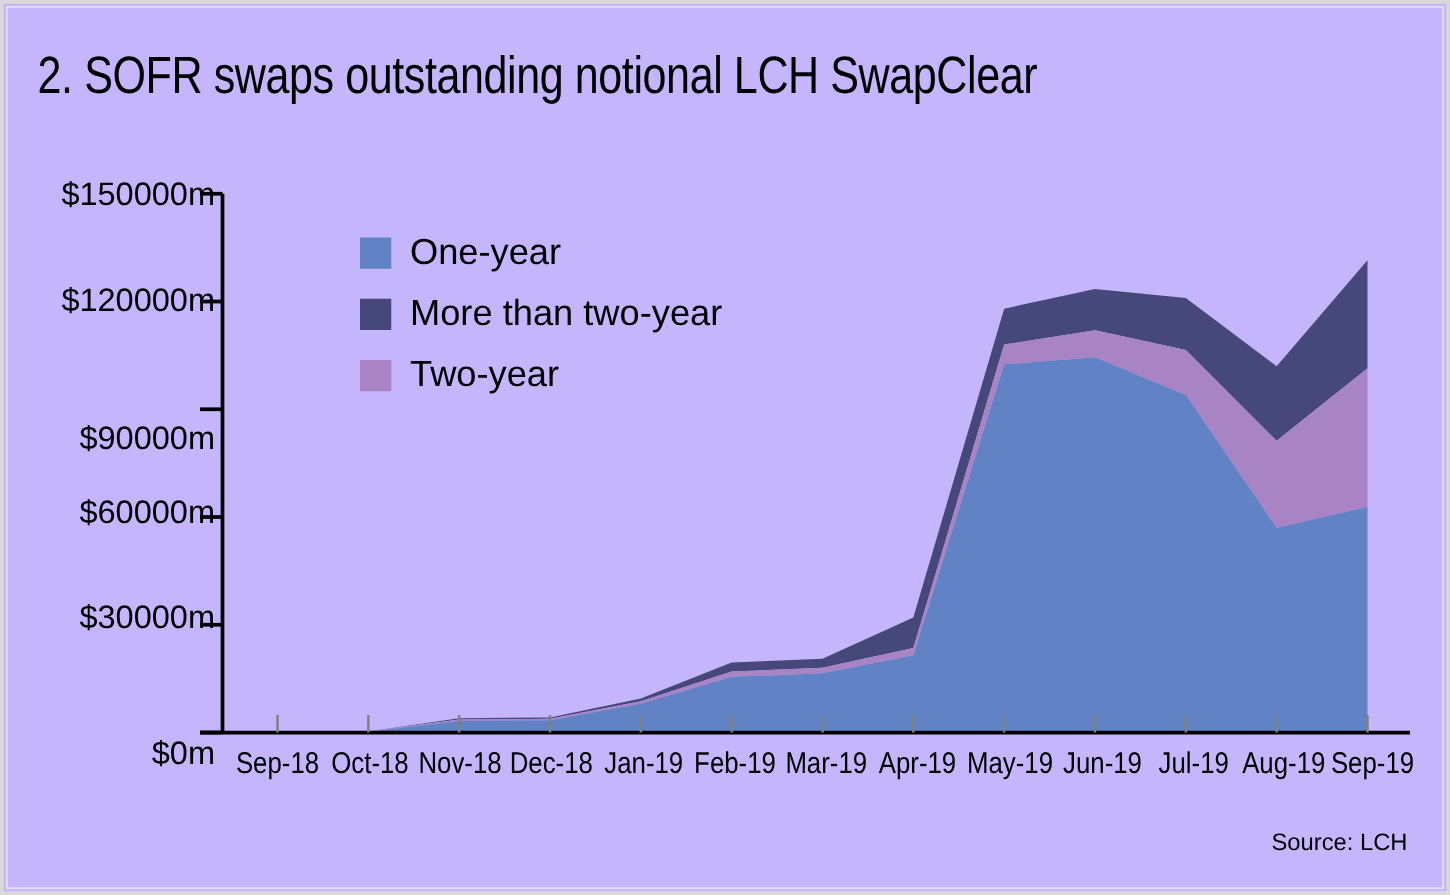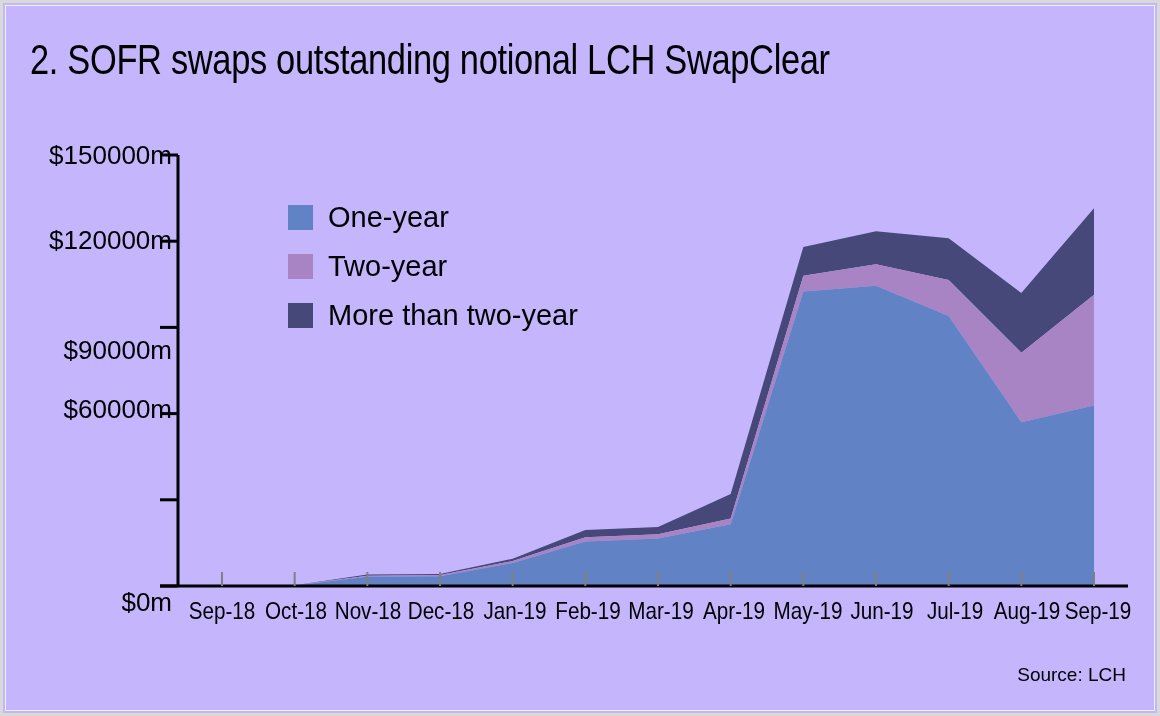--- a/index.html
+++ b/index.html
@@ -70,21 +70,20 @@
     color: #000000;
     white-space: nowrap;
     text-align: center;
     transform: scaleX(0.86);
     transform-origin: center center;
   }
   .legend {
     position: absolute;
     left: 288px;
     top: 178px;
-    margin-top: 15px;
   }
   .legend-row {
     display: flex;
     align-items: center;
     height: 49px;
   }
   .legend-swatch {
     width: 25px;
     height: 25px;
     flex: 0 0 auto;
@@ -114,20 +113,21 @@
 
   <div class="frame-border"></div>
   <div class="frame-inner-line"></div>
 
   <div class="chart-title">2. SOFR swaps outstanding notional LCH SwapClear</div>
 
   <div class="ytick-label" style="left:20px; top:140px; width:152px;">$150000m</div>
   <div class="ytick-label" style="left:20px; top:225px; width:152px;">$120000m</div>
   <div class="ytick-label" style="left:20px; top:309px; width:152px;margin-top:26px;">$90000m</div>
   <div class="ytick-label" style="left:20px; top:394px; width:152px;">$60000m</div>
+  <div class="ytick-label" style="left:20px; top:478px; width:152px;">$30000m</div>
   <div class="ytick-label" style="left:20px; top:563px; width:152px;margin-top:24px;">$0m</div>
 
   <div class="xtick-label" style="left:182px; top:597px; width:80px;">Sep-18</div>
   <div class="xtick-label" style="left:256px; top:597px; width:80px;">Oct-18</div>
   <div class="xtick-label" style="left:328px; top:597px; width:80px;">Nov-18</div>
   <div class="xtick-label" style="left:401px; top:597px; width:80px;">Dec-18</div>
   <div class="xtick-label" style="left:475px; top:597px; width:80px;">Jan-19</div>
   <div class="xtick-label" style="left:548px; top:597px; width:80px;">Feb-19</div>
   <div class="xtick-label" style="left:621px; top:597px; width:80px;">Mar-19</div>
   <div class="xtick-label" style="left:694px; top:597px; width:80px;">Apr-19</div>
@@ -171,24 +171,24 @@
         </g>
     </g>
   </svg>
 
   <div class="legend">
     <div class="legend-row">
       <span class="legend-swatch" id="sw0" style="background: rgb(97, 131, 198);"></span>
       <span class="legend-text">One-year</span>
     </div>
     <div class="legend-row">
+      <span class="legend-swatch" id="sw2" style="background: rgb(69, 72, 120);"></span>
+      <span class="legend-text">More than two-year</span>
+    </div>
+    <div class="legend-row">
       <span class="legend-swatch" id="sw1" style="background: rgb(168, 132, 196);"></span>
       <span class="legend-text">Two-year</span>
-    </div>
-    <div class="legend-row">
-      <span class="legend-swatch" id="sw2" style="background: rgb(69, 72, 120);"></span>
-      <span class="legend-text">More than two-year</span>
     </div>
   </div>
 
   <div class="source-note">Source: LCH</div>
 
 </div>
 
 </body></html>

